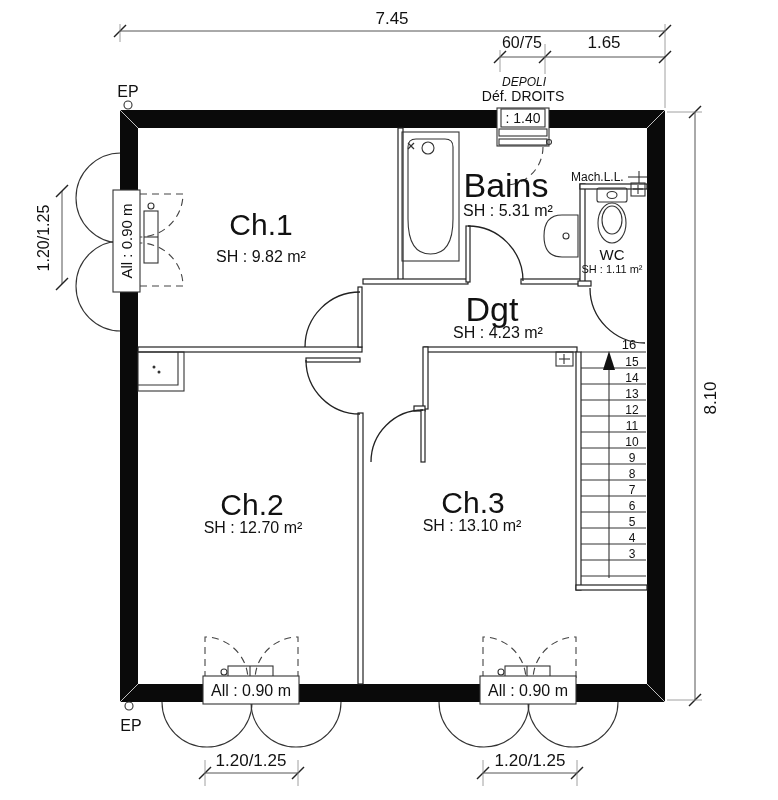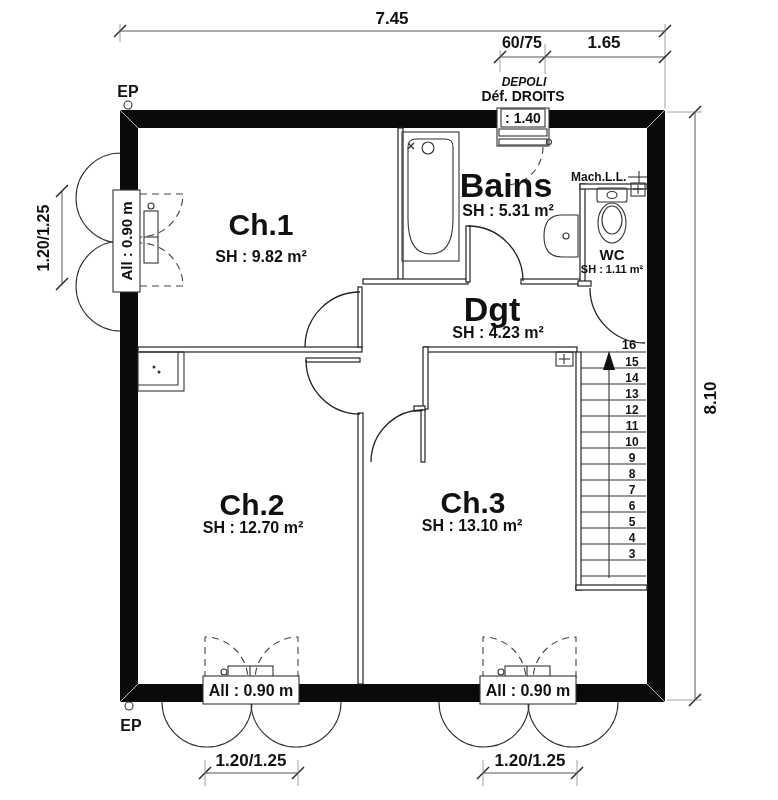--- a/index.html
+++ b/index.html
@@ -1,16 +1,16 @@
 <!DOCTYPE html>
 <html><head>
 <meta charset="utf-8">
 <style>
   html,body { margin:0; padding:0; background:#ffffff; }
-  .page { width:778px; height:800px; position:relative; background:#fff; overflow:hidden;font-weight:bold; }
+  .page { width:778px; height:800px; position:relative; background:#fff; overflow:hidden; }
   svg text { fill:#111; font-family:"Liberation Sans", sans-serif; }
   .mid  { text-anchor:middle; }
   .wl   { fill:none; stroke:#222; stroke-width:1.3; }
   .thin { fill:none; stroke:#333; stroke-width:1.1; }
   .wallrect { fill:#fff; stroke:#222; stroke-width:1.2; }
   .winbox   { fill:#fff; stroke:#333; stroke-width:1.1; }
   .dash { fill:none; stroke:#444; stroke-width:1.1; stroke-dasharray:7 5; }
   .dim  { stroke:#555; stroke-width:1; }
   .ext  { stroke:#888; stroke-width:0.8; }
   .tick { stroke:#222; stroke-width:1.4; }

